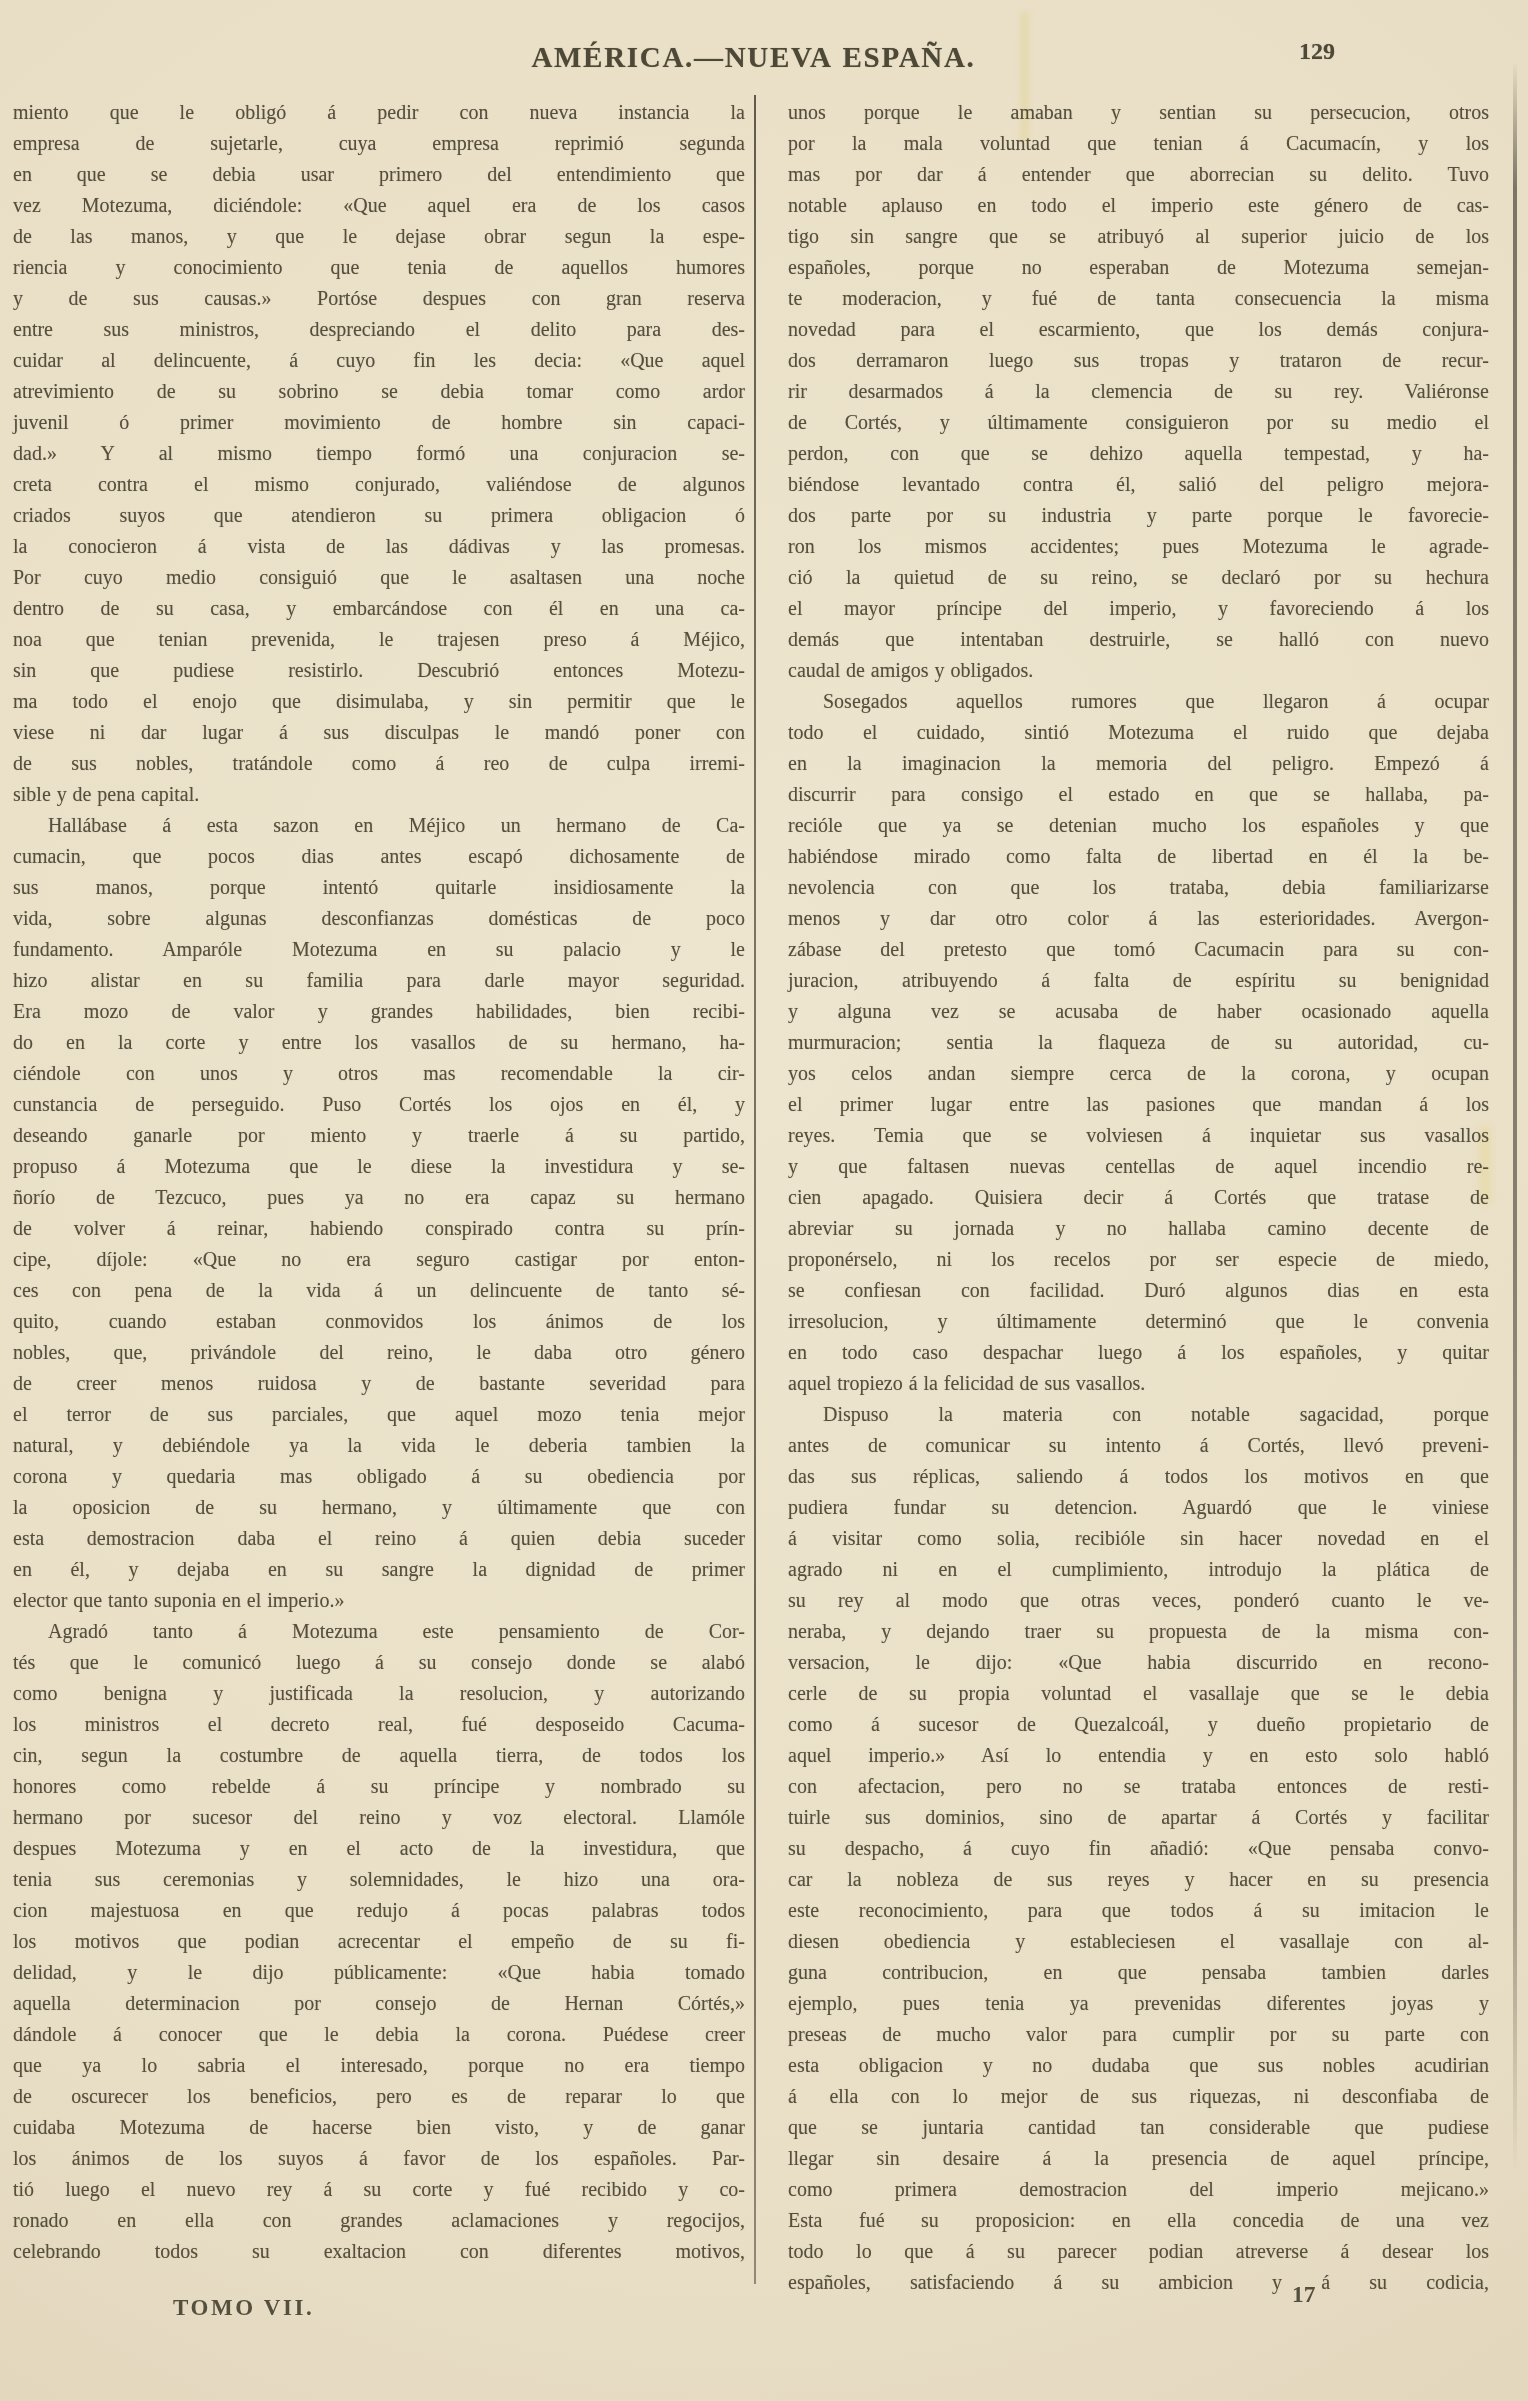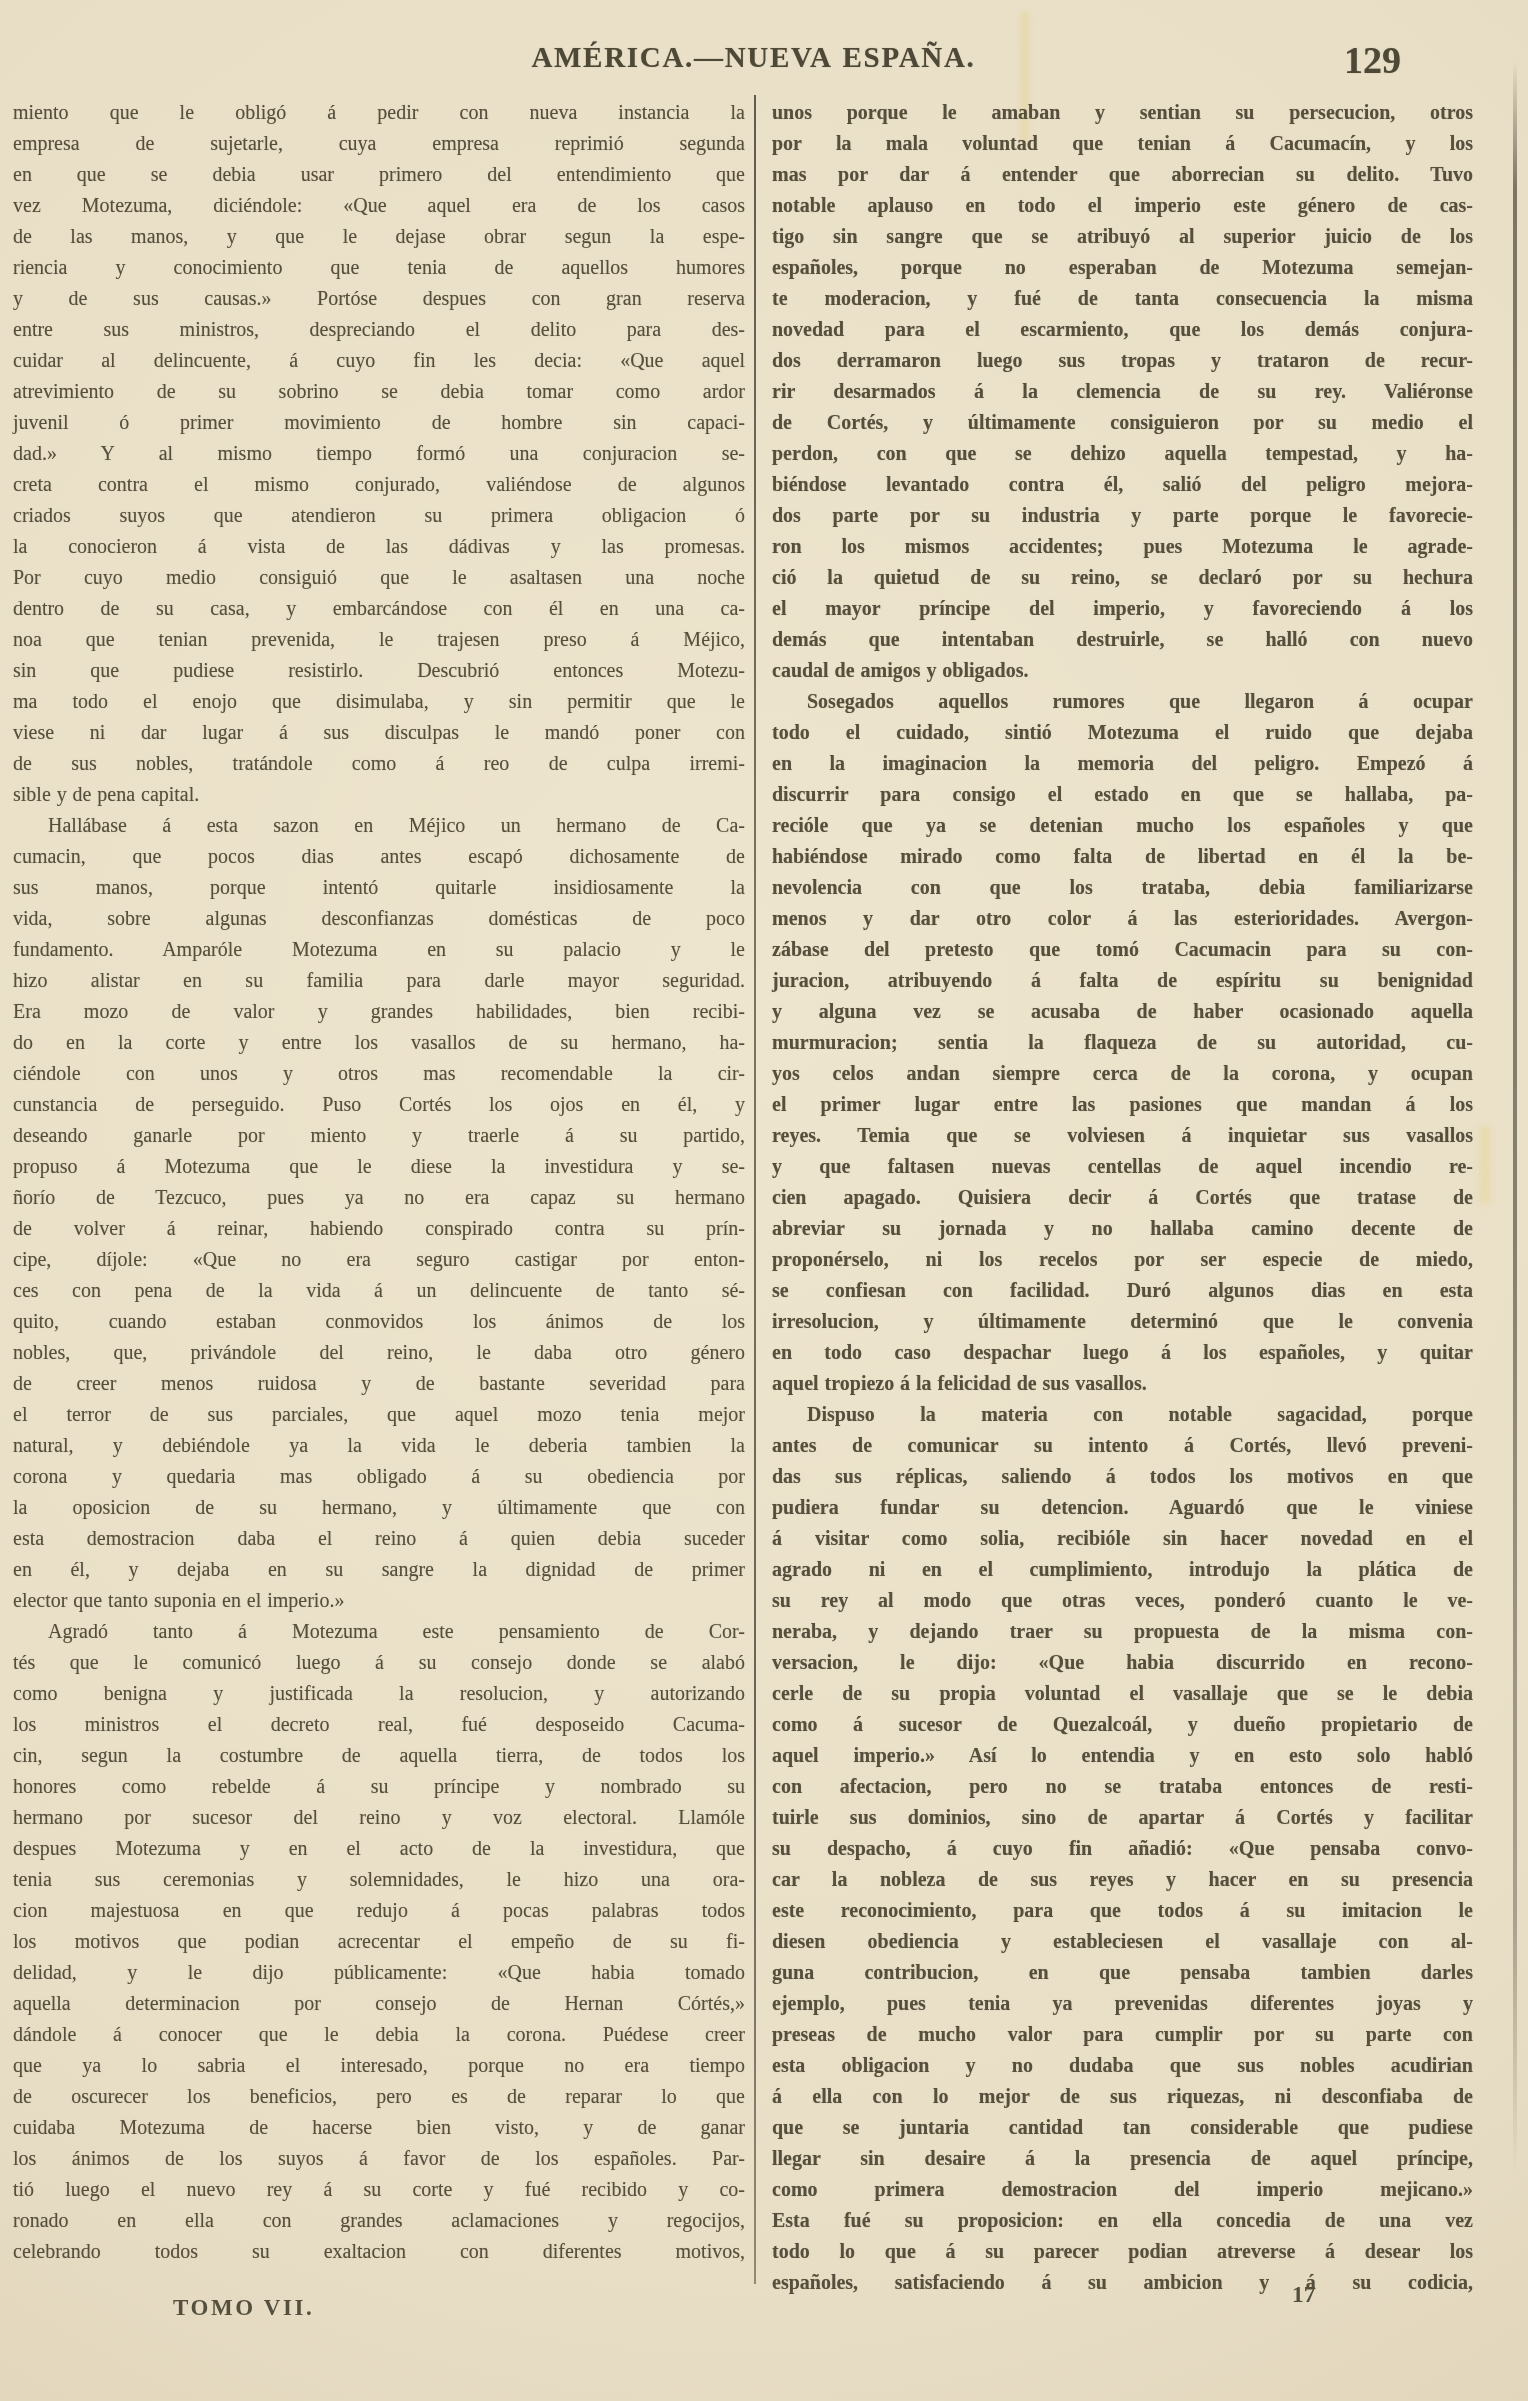--- a/index.html
+++ b/index.html
@@ -18,29 +18,29 @@
   .stain-2{position:absolute;left:1479px;top:1126px;width:12px;height:78px;
     background:rgba(222,200,80,0.22);filter:blur(3.5px);}
   .header-title{
     position:absolute;left:0;top:40px;width:1507px;
     text-align:center;font-weight:bold;font-size:29px;line-height:35px;
     letter-spacing:1.7px;word-spacing:2.6px;color:#4e4836;
     text-shadow:0 0 0.9px rgba(78,72,54,0.5);
   }
   .header-pagenum{
     position:absolute;left:1299px;top:38px;width:147px;
-    text-align:center;font-weight:bold;font-size:38px;color:#4e4836;
+    text-align:left;font-weight:bold;font-size:24px;color:#4e4836;
     text-shadow:0 0 0.9px rgba(78,72,54,0.5);
   }
   .column{
     position:absolute;top:97px;
     font-size:20px;line-height:31px;
   }
   .column.left{left:13px;width:732px;}
-  .column.right{left:772px;width:701px;font-weight:bold;}
+  .column.right{left:788px;width:701px;}
   .line{
     text-align:justify;text-align-last:justify;
     white-space:normal;word-spacing:0.9px;
     text-shadow:0 0 0.9px rgba(86,79,60,0.35);
   }
   .line.indent{text-indent:35px;}
   .line.para-end{text-align-last:left;}
   .divider{
     position:absolute;left:754px;top:95px;width:1.7px;height:2189px;
     background:linear-gradient(to bottom,

